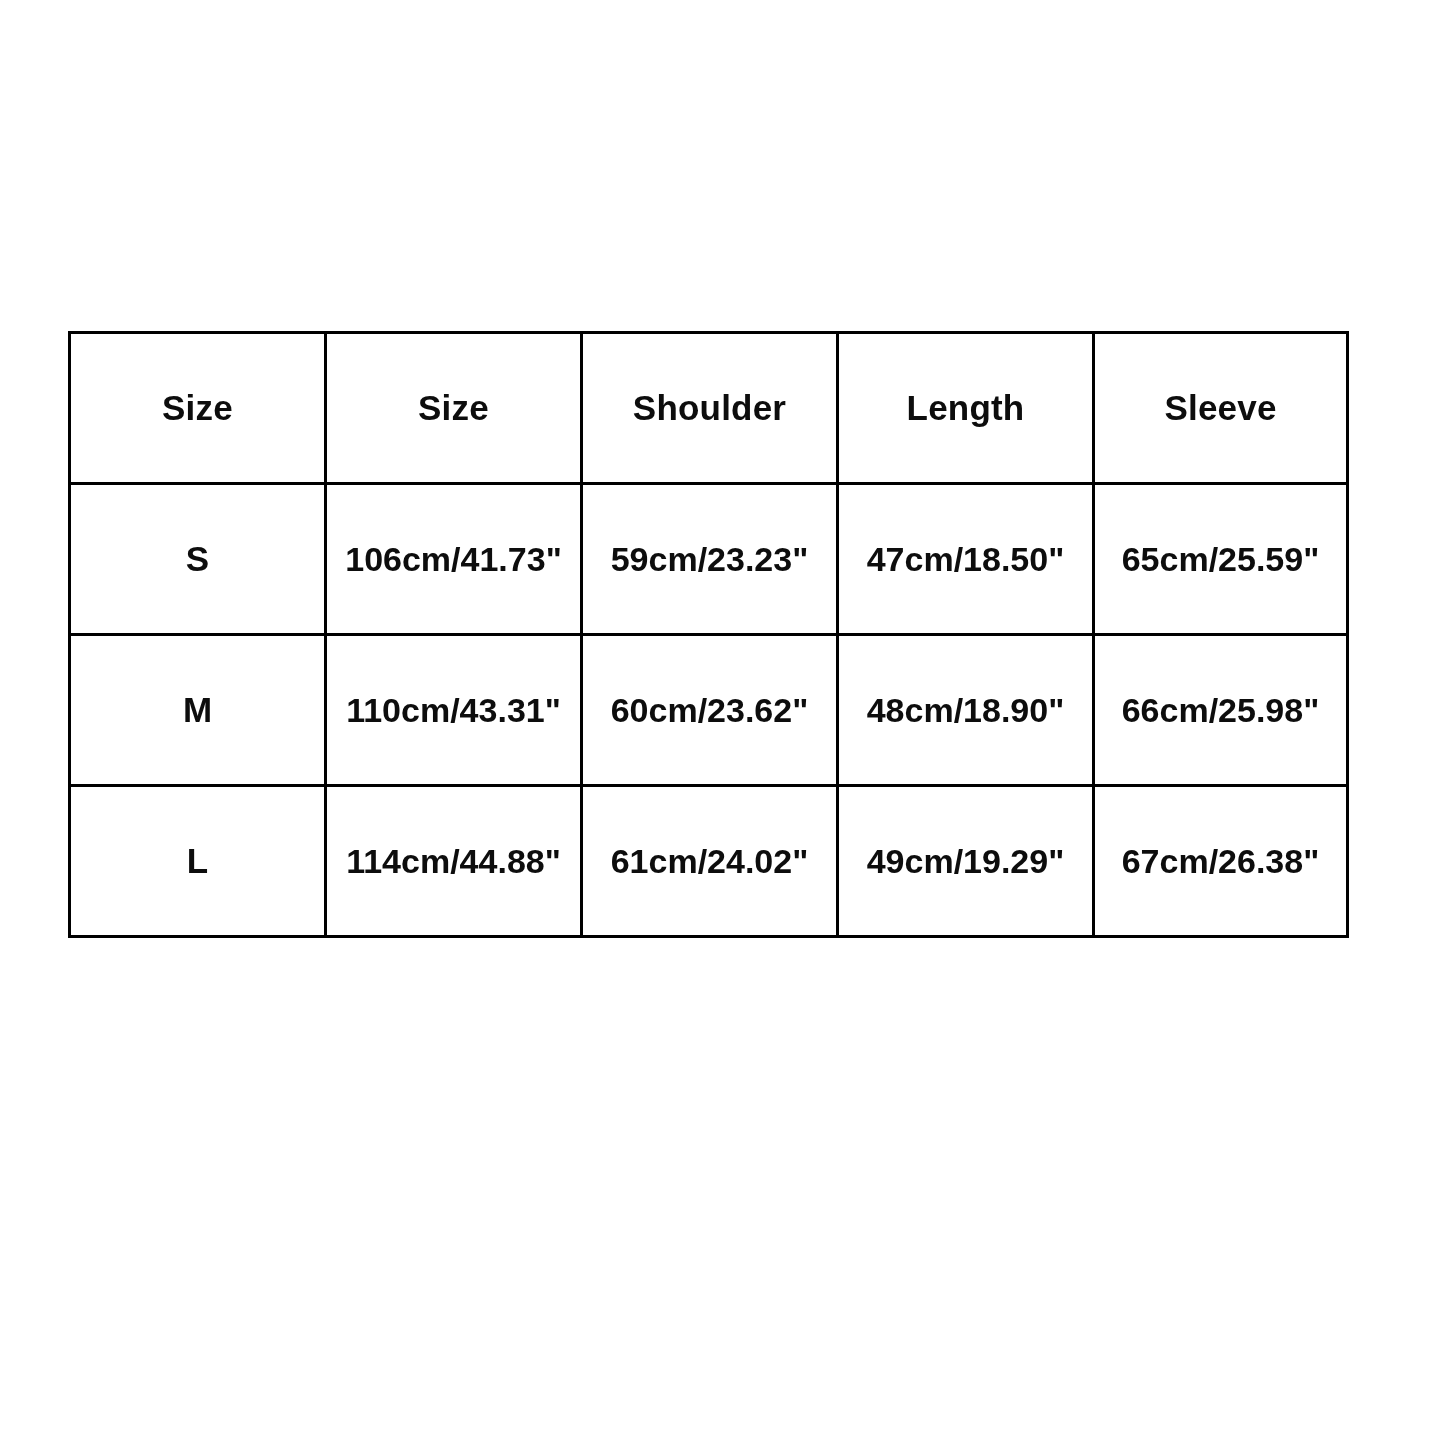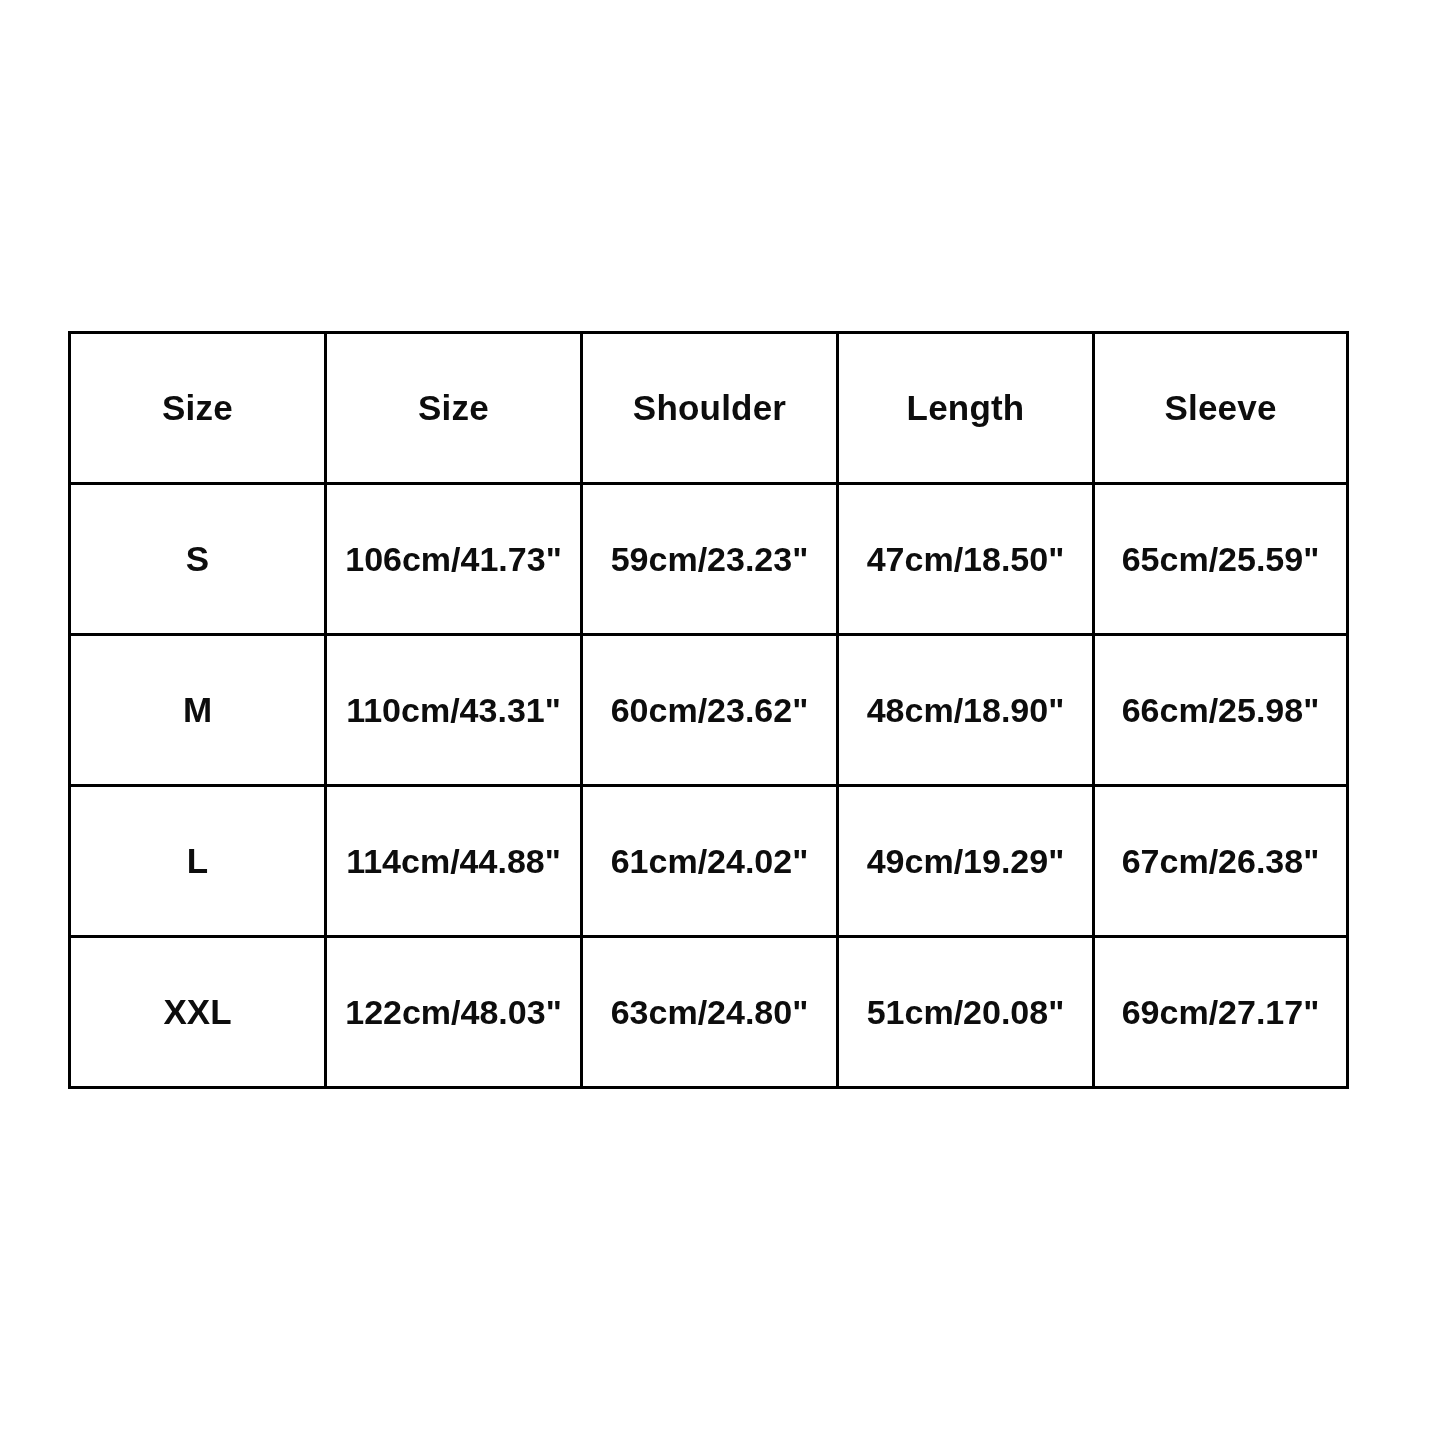--- a/index.html
+++ b/index.html
@@ -96,23 +96,16 @@
           <td>48cm/18.90"</td>
           <td>66cm/25.98"</td>
         </tr>
         <tr>
           <td class="size-col">L</td>
           <td>114cm/44.88"</td>
           <td>61cm/24.02"</td>
           <td>49cm/19.29"</td>
           <td>67cm/26.38"</td>
         </tr>
-        <tr>
-          <td class="size-col">XXL</td>
-          <td>122cm/48.03"</td>
-          <td>63cm/24.80"</td>
-          <td>51cm/20.08"</td>
-          <td>69cm/27.17"</td>
-        </tr>
       </tbody>
     </table>
   </div>
 </div>
 
 </body></html>

